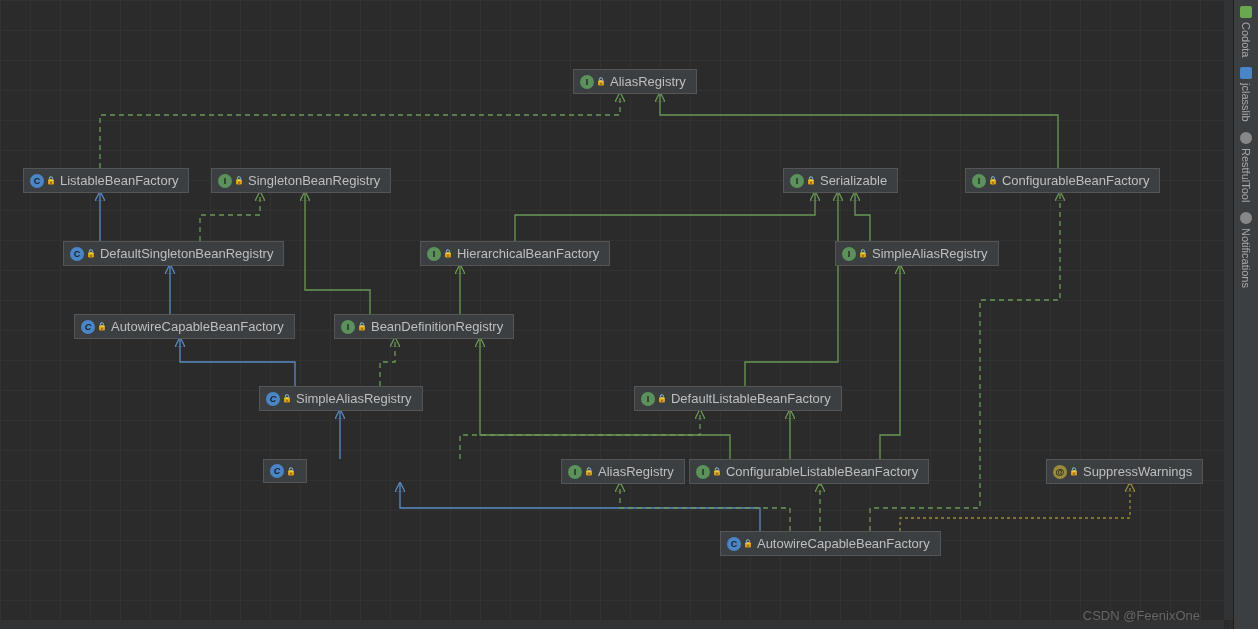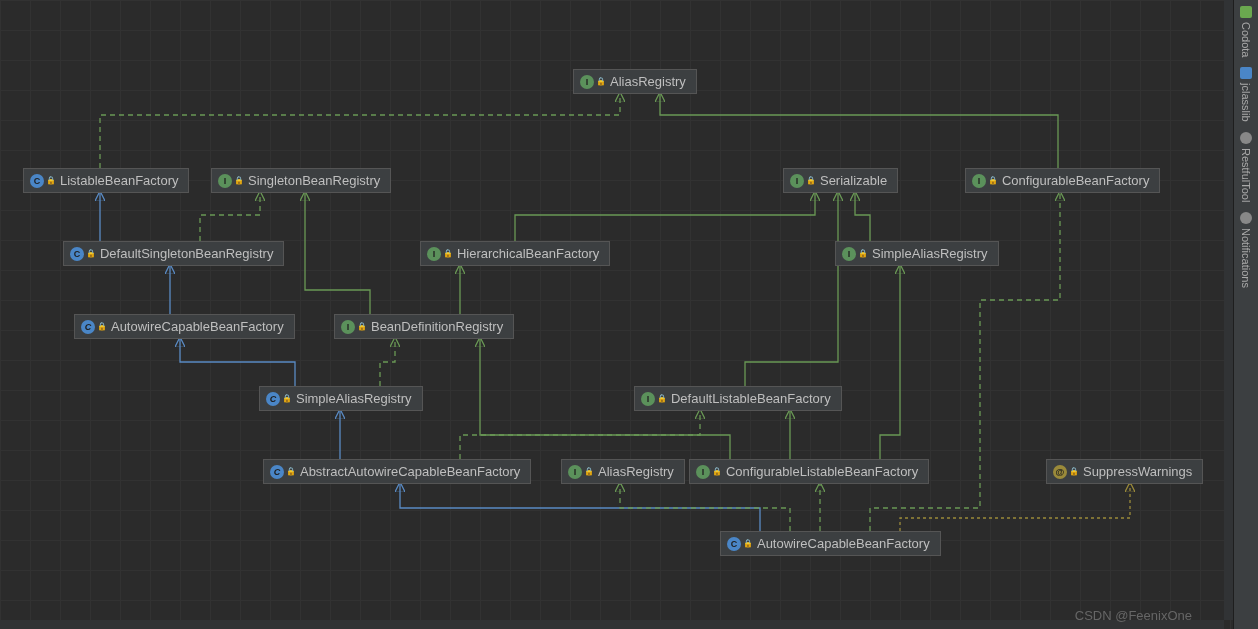--- a/index.html
+++ b/index.html
@@ -83,21 +83,21 @@
     align-items: center;
     gap: 4px;
   }
   .side-icon {
     width: 12px; height: 12px;
     display: inline-block;
     border-radius: 2px;
   }
   .watermark {
     position: absolute;
-    right: 42px; bottom: 6px;
+    right: 34px; bottom: 6px;
     color: #666;
     font-size: 13px;
     z-index: 40;
   }
   .scrollbar-v {
     position: absolute;
     right: 24px; top: 0;
     width: 10px; height: 620px;
     background: #313335;
     z-index: 30;
@@ -210,21 +210,20 @@
         <span>SimpleAliasRegistry</span>
       </div>
       <div class="node" style="left: 634px; top: 386px;">
         <span class="icon iface">I</span>
         <span class="lock">🔒</span>
         <span>DefaultListableBeanFactory</span>
       </div>
       <div class="node" style="left: 263px; top: 459px;">
         <span class="icon abs">C</span>
         <span class="lock">🔒</span>
-        <span>AbstractAutowireCapableBeanFactory</span>
       </div>
       <div class="node" style="left: 561px; top: 459px;">
         <span class="icon iface">I</span>
         <span class="lock">🔒</span>
         <span>AliasRegistry</span>
       </div>
       <div class="node" style="left: 689px; top: 459px;">
         <span class="icon iface">I</span>
         <span class="lock">🔒</span>
         <span>ConfigurableListableBeanFactory</span>

